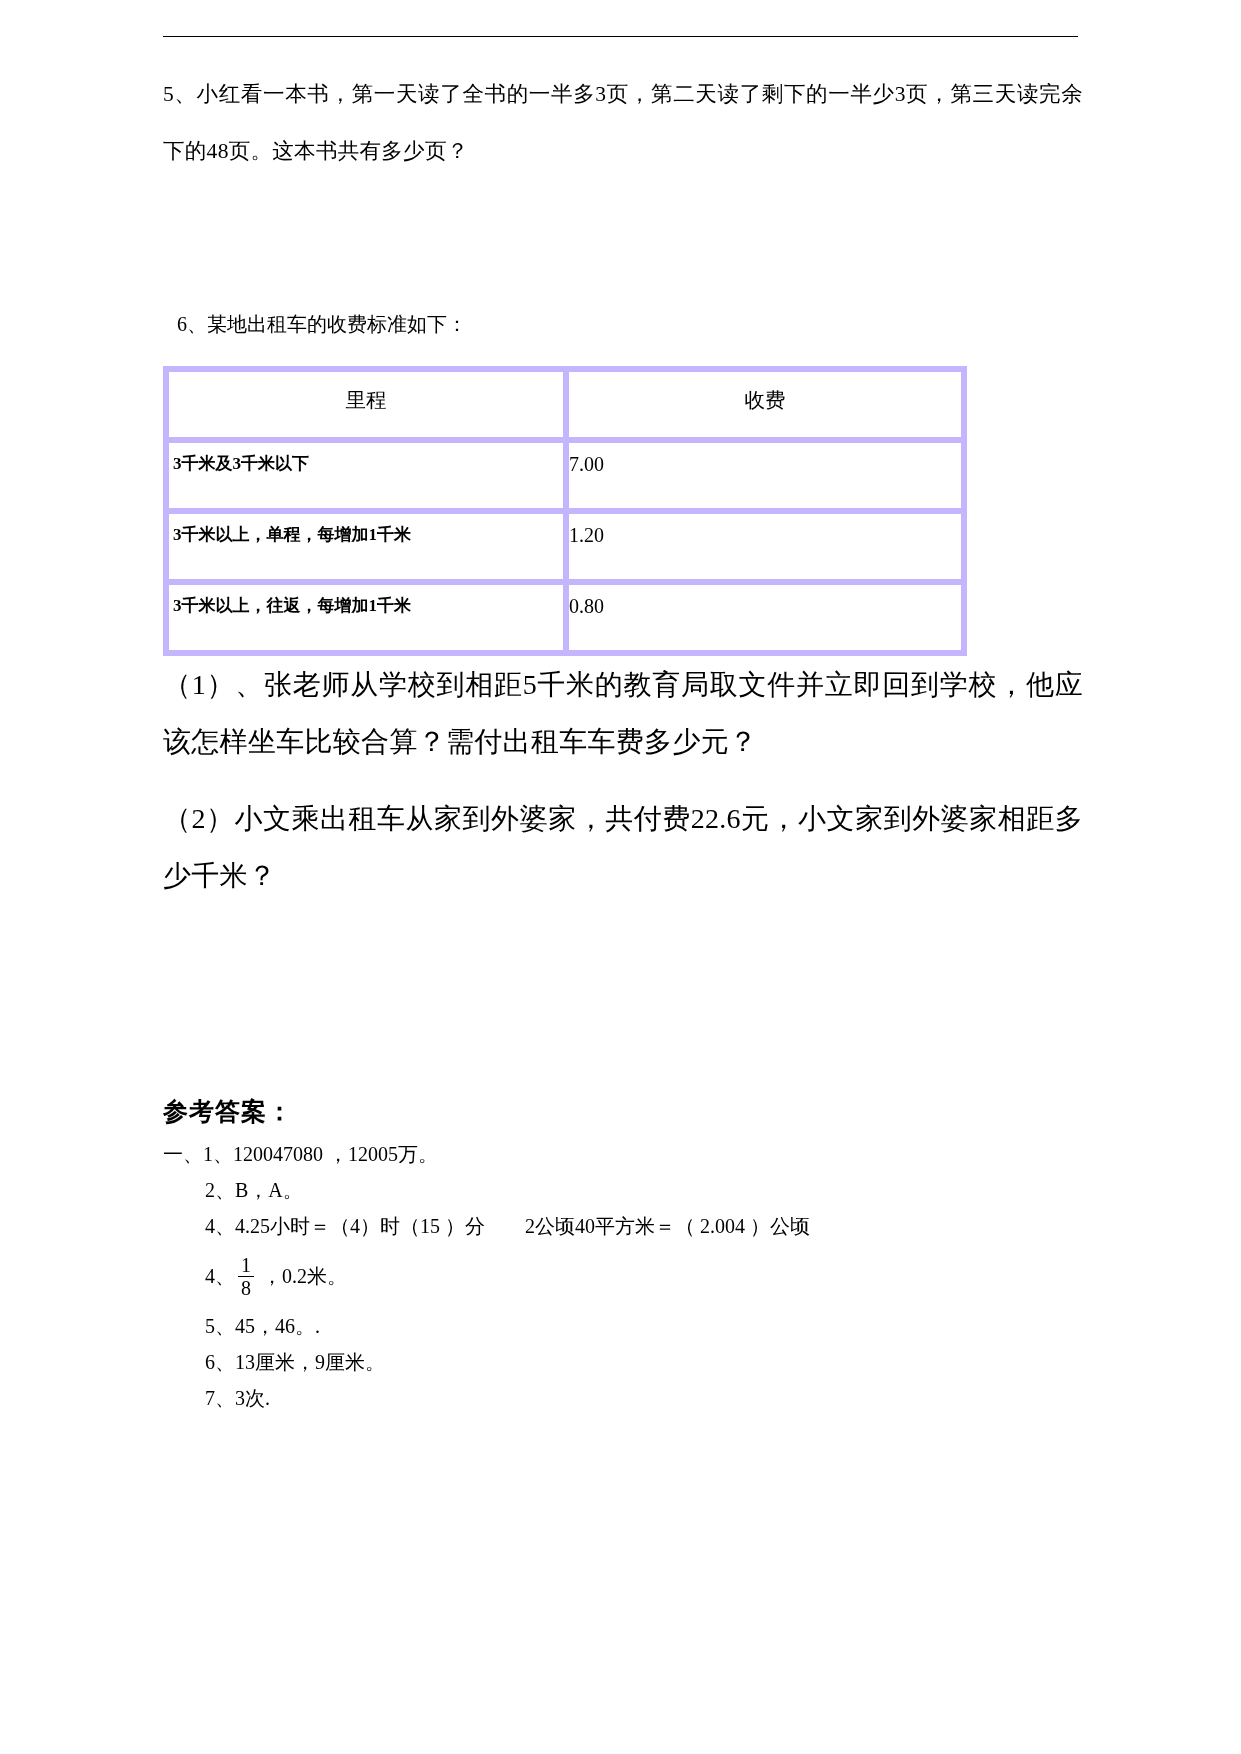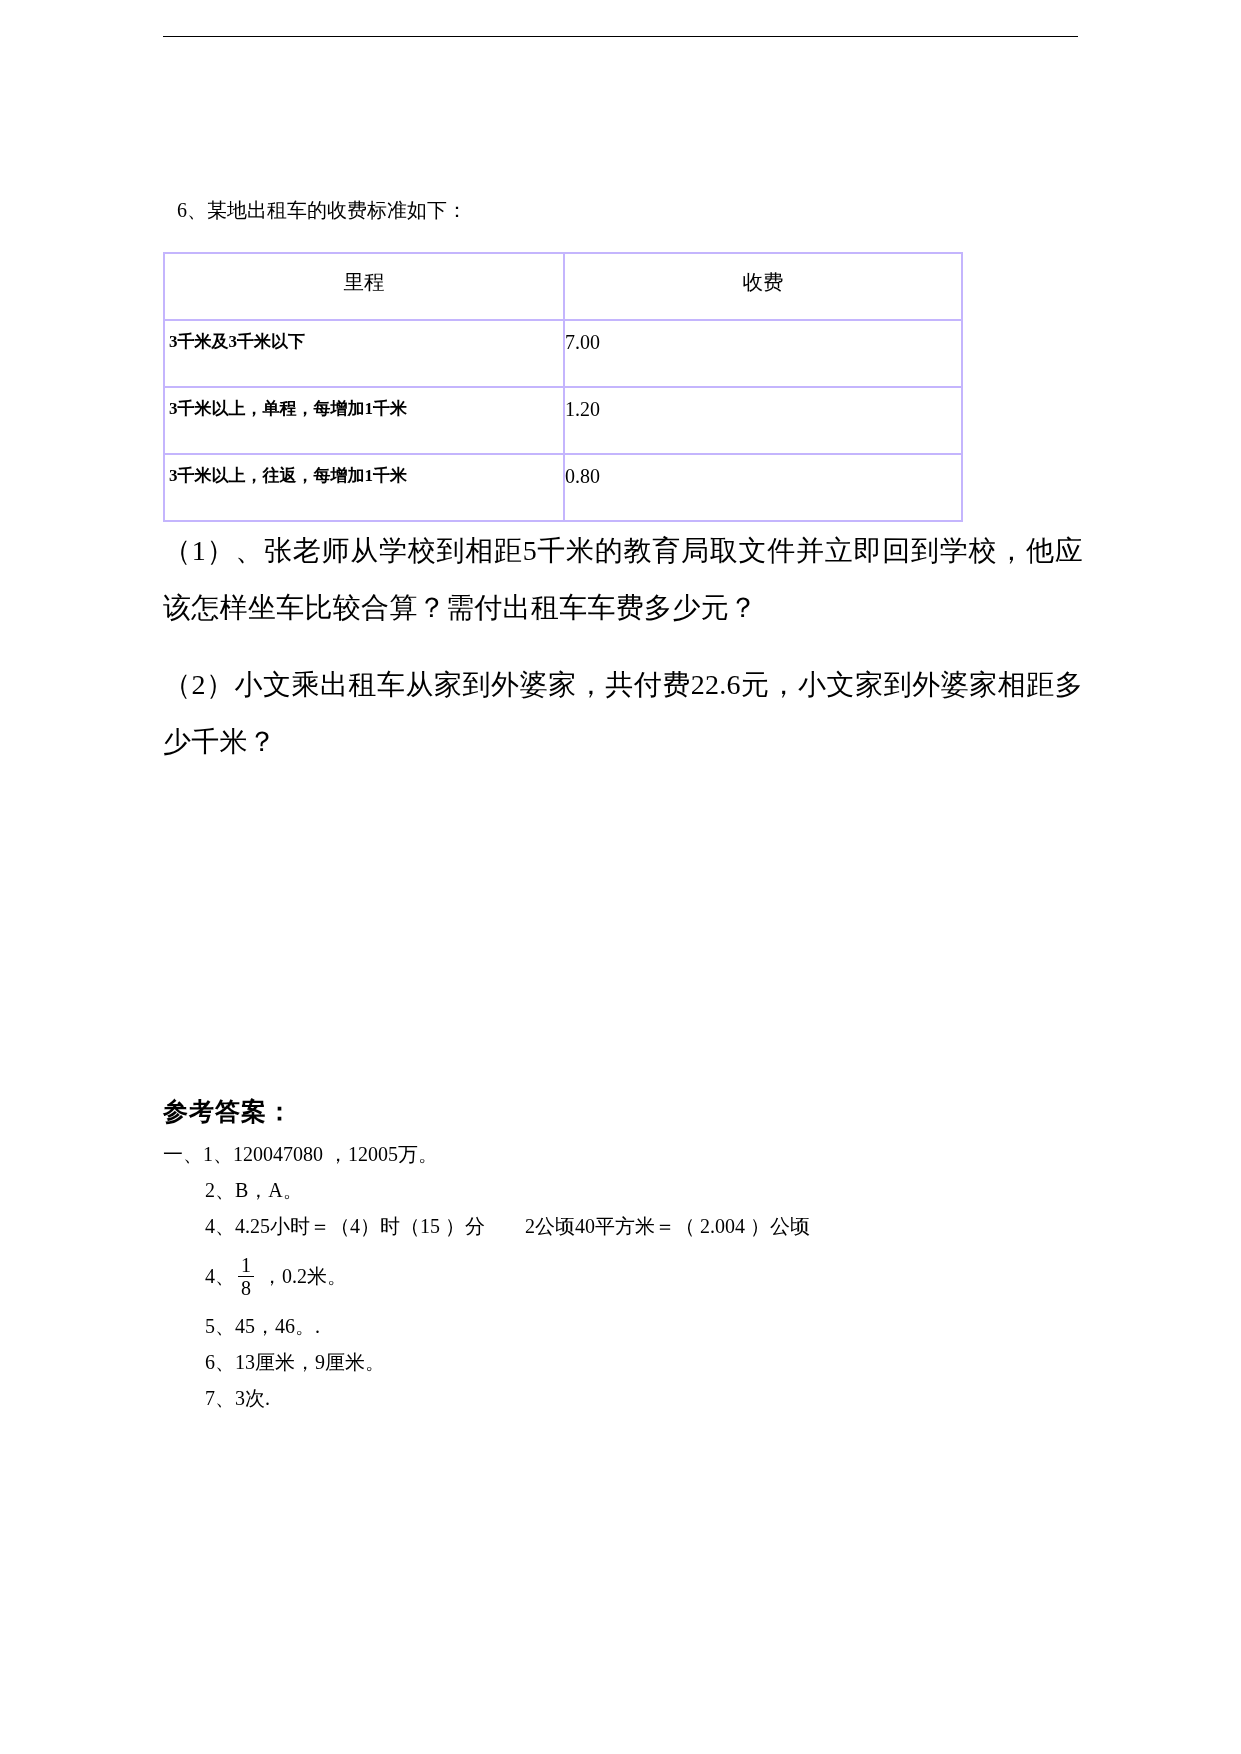--- a/index.html
+++ b/index.html
@@ -63,21 +63,21 @@
   .spacer-b { height: 28px; }
 
   
   table.fare-table {
     border-collapse: collapse;
     width: 798px;
     margin: 0;
     table-layout: fixed;
   }
   table.fare-table td {
-    border: 2px solid #c4b5fd;
+    border: 6px solid #c4b5fd;
     padding: 0;
     vertical-align: top;
   }
   .col-left { width: 400px; }
   .col-right { width: 398px; }
 
   .th-cell {
     text-align: center;
     font-size: 20.5px;
     height: 57px;
@@ -163,20 +163,21 @@
 </style>
 </head>
 <body>
 
 <div class="page">
 
   <div class="top-rule"></div>
 
   <div class="content">
 
+    <p class="q-para q5">5、小红看一本书，第一天读了全书的一半多3页，第二天读了剩下的一半少3页，第三天读完余下的48页。这本书共有多少页？</p>
 
     <div class="spacer-a"></div>
 
     <p class="q6-intro">6、某地出租车的收费标准如下：</p>
 
     <div class="spacer-b"></div>
 
     <table class="fare-table">
       <colgroup>
         <col class="col-left">

